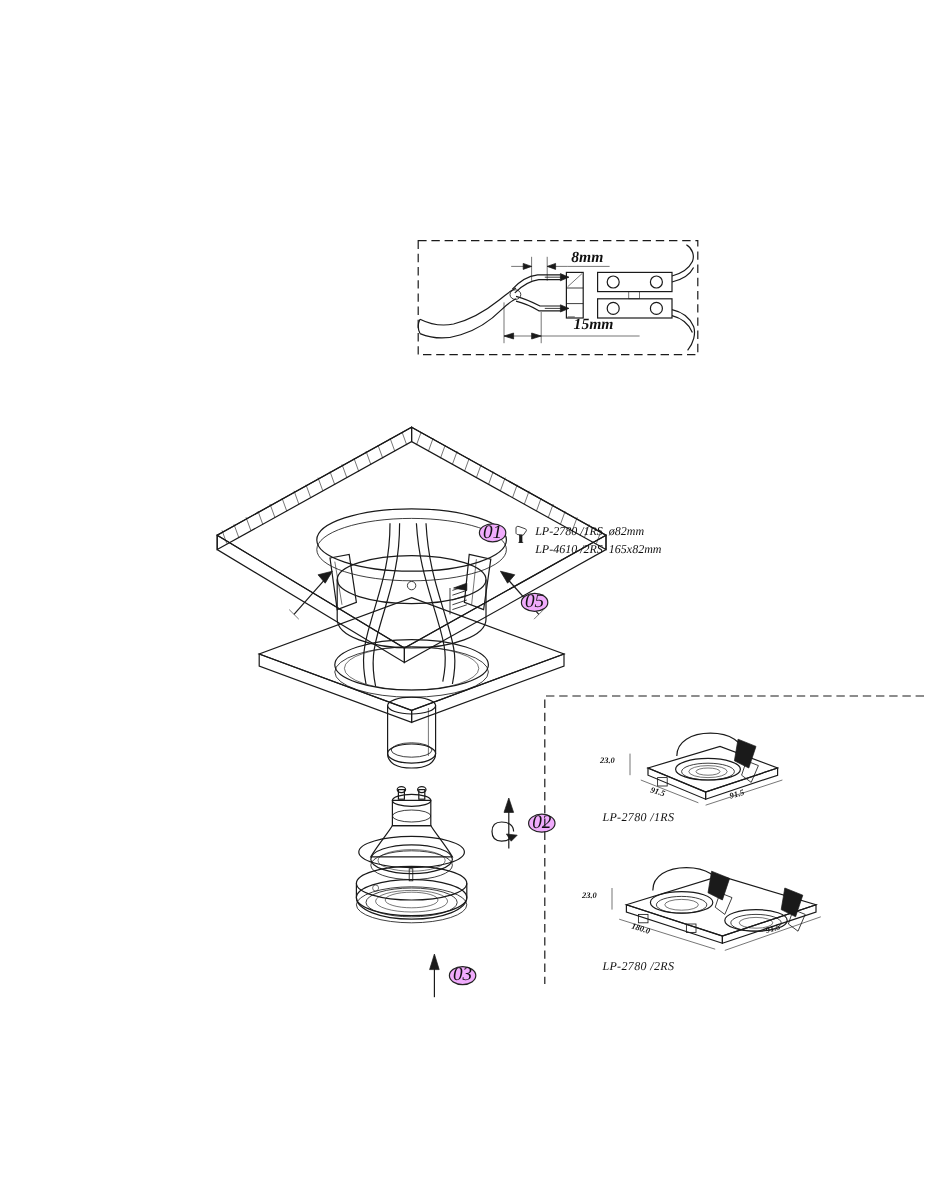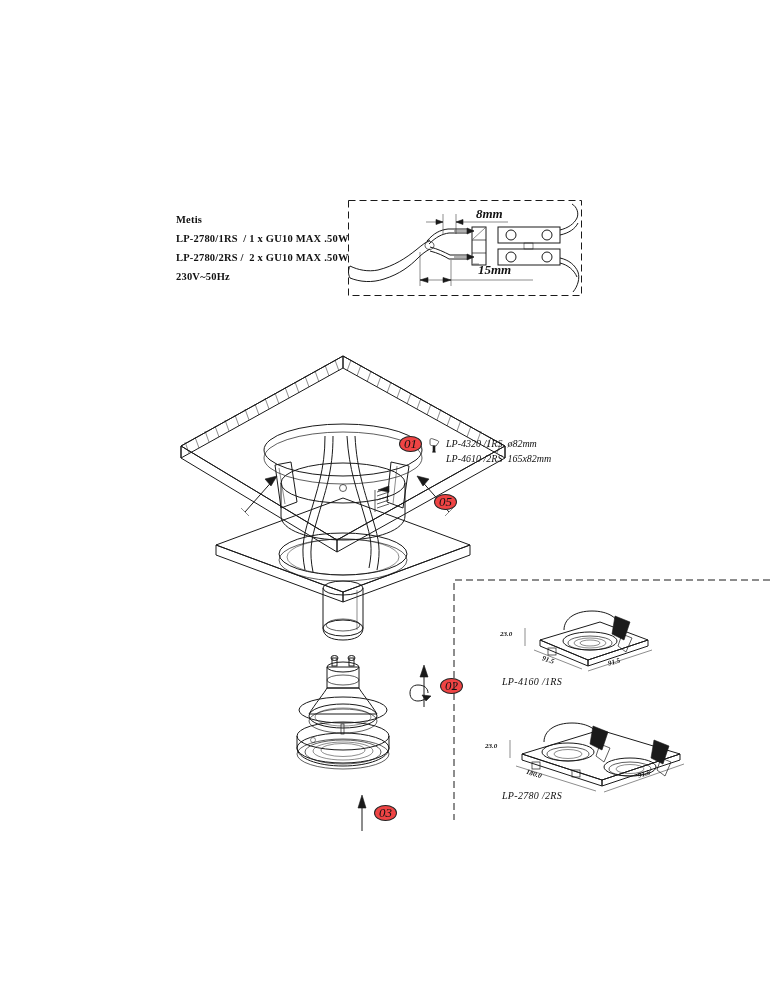--- a/index.html
+++ b/index.html
@@ -53,26 +53,26 @@
     align-items: flex-start;
     gap: 5px;
   }
   .bubble {
     width: 23px;
     height: 16px;
     border: 1px solid #222;
     border-radius: 50%;
     font-family: "Liberation Serif", serif;
     font-style: italic;
-    font-size: 13px;
+    font-size: 16px;
     display: flex;
     align-items: center;
     justify-content: center;
     color: #111;
-    background: #ef4444;
+    background: #f0abfc;
     flex: none;
     box-sizing: border-box;
   }
   .dim-text {
     font-family: "Liberation Serif", serif;
     font-style: italic;
     font-size: 10px;
     line-height: 14.5px;
     color: #111;
     white-space: pre;
@@ -94,21 +94,21 @@
   .variant-caption {
     position: absolute;
     font-family: "Liberation Serif", serif;
     font-style: italic;
     font-size: 10px;
     letter-spacing: .3px;
     color: #111;
     white-space: pre;
   }
   #caption-1rs { left: 50px; top: 98px; }
-  #caption-2rs { left: 50px; top: 212px; }
+  #caption-2rs { left: 50px; top: 222px; }
   .dim-label {
     position: absolute;
     font-family: "Liberation Serif", serif;
     font-style: italic;
     font-weight: bold;
     font-size: 7px;
     color: #111;
     white-space: pre;
   }
   svg { display: block; overflow: visible; }
@@ -129,26 +129,20 @@
     font-weight: bold;
     font-size: 13px;
     fill: #111;
   }
 </style>
 </head>
 <body>
 
 <div class="sheet">
 
-  <div id="spec-block">
-    <div class="spec-line">Metis</div>
-    <div class="spec-line">LP-2780/1RS  / 1 x GU10 MAX .50W</div>
-    <div class="spec-line">LP-2780/2RS /  2 x GU10 MAX .50W</div>
-    <div class="spec-line">230V~50Hz</div>
-  </div>
 
   <div id="wiring-panel">
     <svg width="234" height="96" viewBox="0 0 234 96">
       <rect class="dash-box" x="0.5" y="0.5" width="233" height="95"></rect>
 
       <g>
         <path class="wire" d="M2,66 C10,70 20,72 30,70 C46,66 58,58 68,50 C74,45 78,42 82,40"></path>
         <path class="wire" d="M2,78 C12,82 24,83 36,79 C52,74 62,66 70,58 C74,54 78,51 82,49"></path>
         <path class="wire" d="M2,66 C0,70 0,74 2,78"></path>
       </g>
@@ -352,21 +346,21 @@
     <div class="bubble">01</div>
     <span style="flex:none;margin-top:2px;">
       <svg width="14" height="16" viewBox="0 0 14 16">
         <path class="ln-thin" d="M3,2 C3,0.8 4.2,0.3 5.5,0.8 L10.5,2.6 C11.6,3 12,3.8 11.5,4.5 L9,8"></path>
         <path class="ln-thin" d="M3,2 L3,6 C3,7 4,7.6 5.5,7.6 L9,8"></path>
         <rect class="fill-dark" x="6" y="8" width="2" height="6"></rect>
         <path class="ln-thin" d="M5,14 L9,14"></path>
       </svg>
     </span>
     <div class="dim-col">
-      <div class="dim-text">LP-4320 /1RS  ø82mm</div>
+      <div class="dim-text">LP-2780 /1RS  ø82mm</div>
       <div class="dim-text">LP-4610 /2RS  165x82mm</div>
     </div>
   </div>
 
   <div class="step-bubble" id="step-05">
     <div class="bubble">05</div>
   </div>
 
   <div class="step-bubble" id="step-02">
     <div style="display:flex;align-items:center;gap:4px;">
@@ -443,17 +437,17 @@
     </svg>
 
     <div class="dim-label" style="left:48px;top:52px;">23.0</div>
     <div class="dim-label" style="left:90px;top:78px;transform:rotate(17deg);">91.5</div>
     <div class="dim-label" style="left:156px;top:80px;transform:rotate(-17deg);">91.5</div>
 
     <div class="dim-label" style="left:33px;top:164px;">23.0</div>
     <div class="dim-label" style="left:74px;top:192px;transform:rotate(17deg);">180.0</div>
     <div class="dim-label" style="left:186px;top:192px;transform:rotate(-17deg);">91.5</div>
 
-    <div class="variant-caption" id="caption-1rs">LP-4160 /1RS</div>
+    <div class="variant-caption" id="caption-1rs">LP-2780 /1RS</div>
     <div class="variant-caption" id="caption-2rs">LP-2780 /2RS</div>
   </div>
 
 </div>
 
 </body></html>

